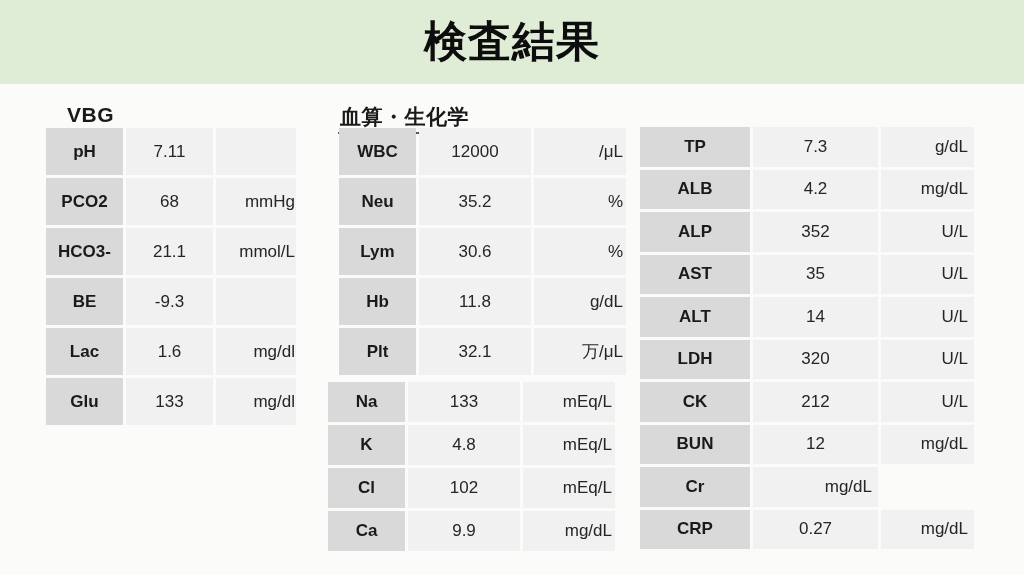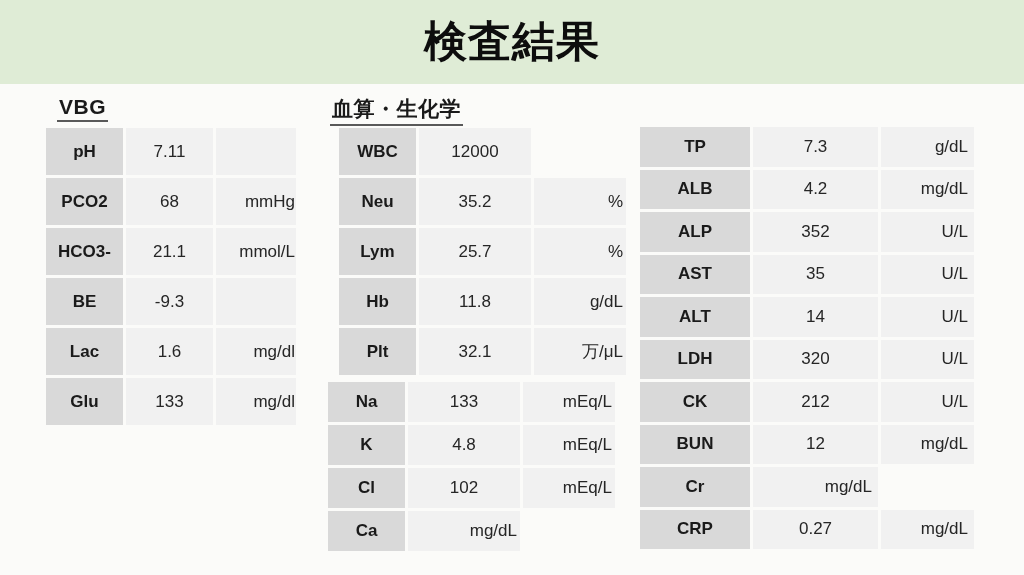--- a/index.html
+++ b/index.html
@@ -23,21 +23,21 @@
     height: 84px; line-height: 82px;
     text-align: center;
     font-size: 43px; font-weight: bold;
     color: #0d0d0d;
     letter-spacing: 1px;
   }
 
   
   .sec-heading {
     position: absolute;
-    margin: 4px;
+    margin: 12px;
     font-size: 21px; font-weight: bold;
     color: #1a1a1a;
   }
   .sec-heading span {
     display: inline-block;
     padding: 0 2px 1px 2px;
     border-bottom: 2px solid #595959;
     letter-spacing: 0.5px;
   }
   .sec-vbg  { left: 53px;  top: 91px; }
@@ -117,29 +117,30 @@
       <div class="trow">
         <div class="cell label">Glu</div>
         <div class="cell value">133</div>
         <div class="cell unit">mg/dl</div>
       </div>
     </div>
   <div class="table tbl-cbc">
       <div class="trow">
         <div class="cell label">WBC</div>
         <div class="cell value">12000</div>
+        <div class="cell unit">/μL</div>
       </div>
       <div class="trow">
         <div class="cell label">Neu</div>
         <div class="cell value">35.2</div>
         <div class="cell unit">%</div>
       </div>
       <div class="trow">
         <div class="cell label">Lym</div>
-        <div class="cell value">25.7</div>
+        <div class="cell value">30.6</div>
         <div class="cell unit">%</div>
       </div>
       <div class="trow">
         <div class="cell label">Hb</div>
         <div class="cell value">11.8</div>
         <div class="cell unit">g/dL</div>
       </div>
       <div class="trow">
         <div class="cell label">Plt</div>
         <div class="cell value">32.1</div>
@@ -157,20 +158,21 @@
         <div class="cell value">4.8</div>
         <div class="cell unit">mEq/L</div>
       </div>
       <div class="trow">
         <div class="cell label">Cl</div>
         <div class="cell value">102</div>
         <div class="cell unit">mEq/L</div>
       </div>
       <div class="trow">
         <div class="cell label">Ca</div>
+        <div class="cell value">9.9</div>
         <div class="cell unit">mg/dL</div>
       </div>
     </div>
   <div class="table tbl-chem">
       <div class="trow">
         <div class="cell label">TP</div>
         <div class="cell value">7.3</div>
         <div class="cell unit">g/dL</div>
       </div>
       <div class="trow">

